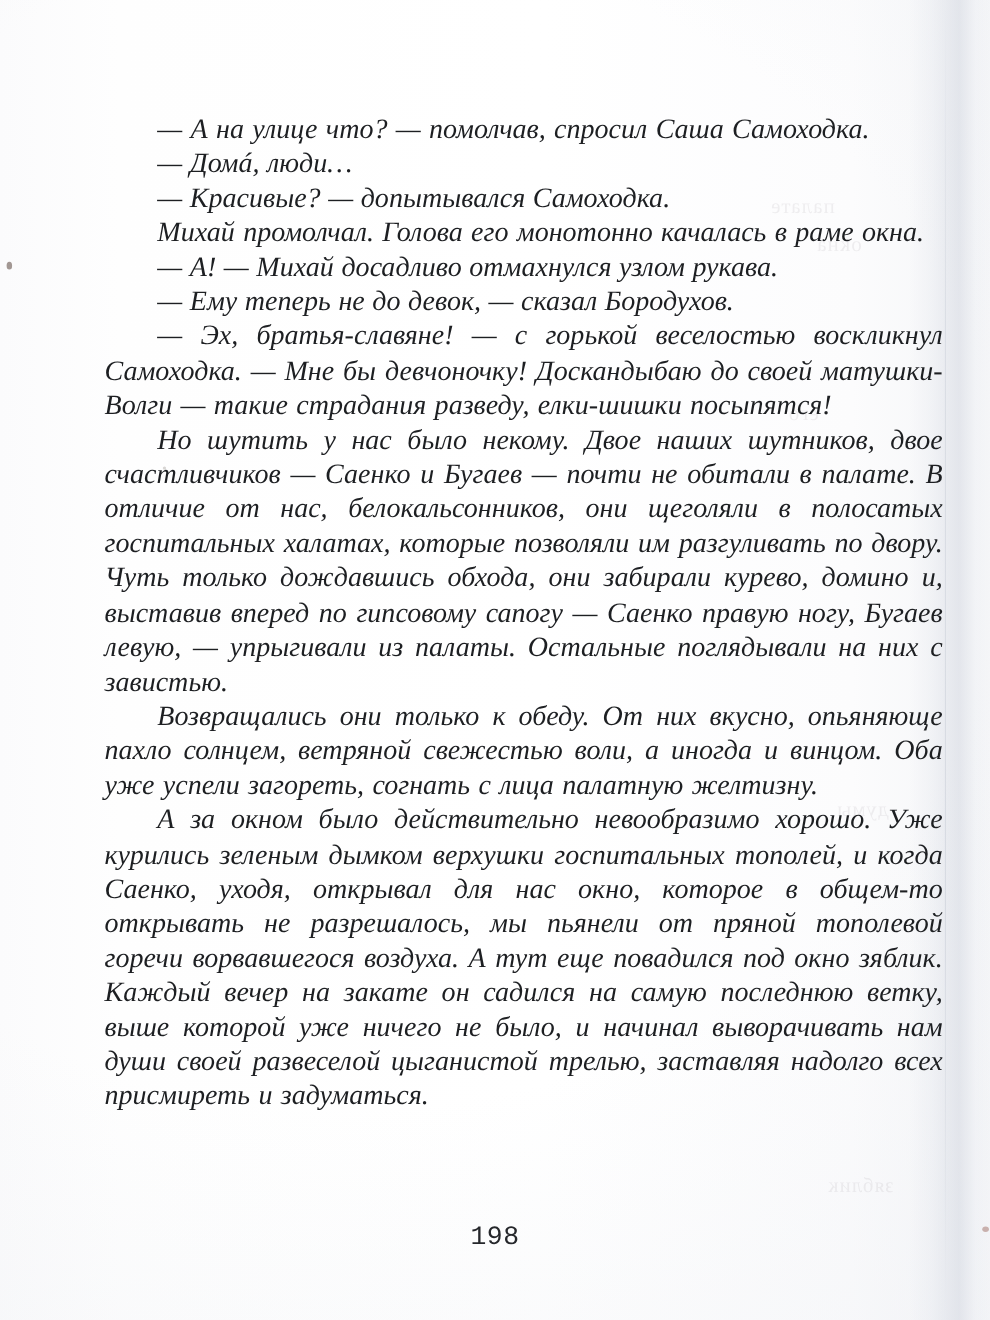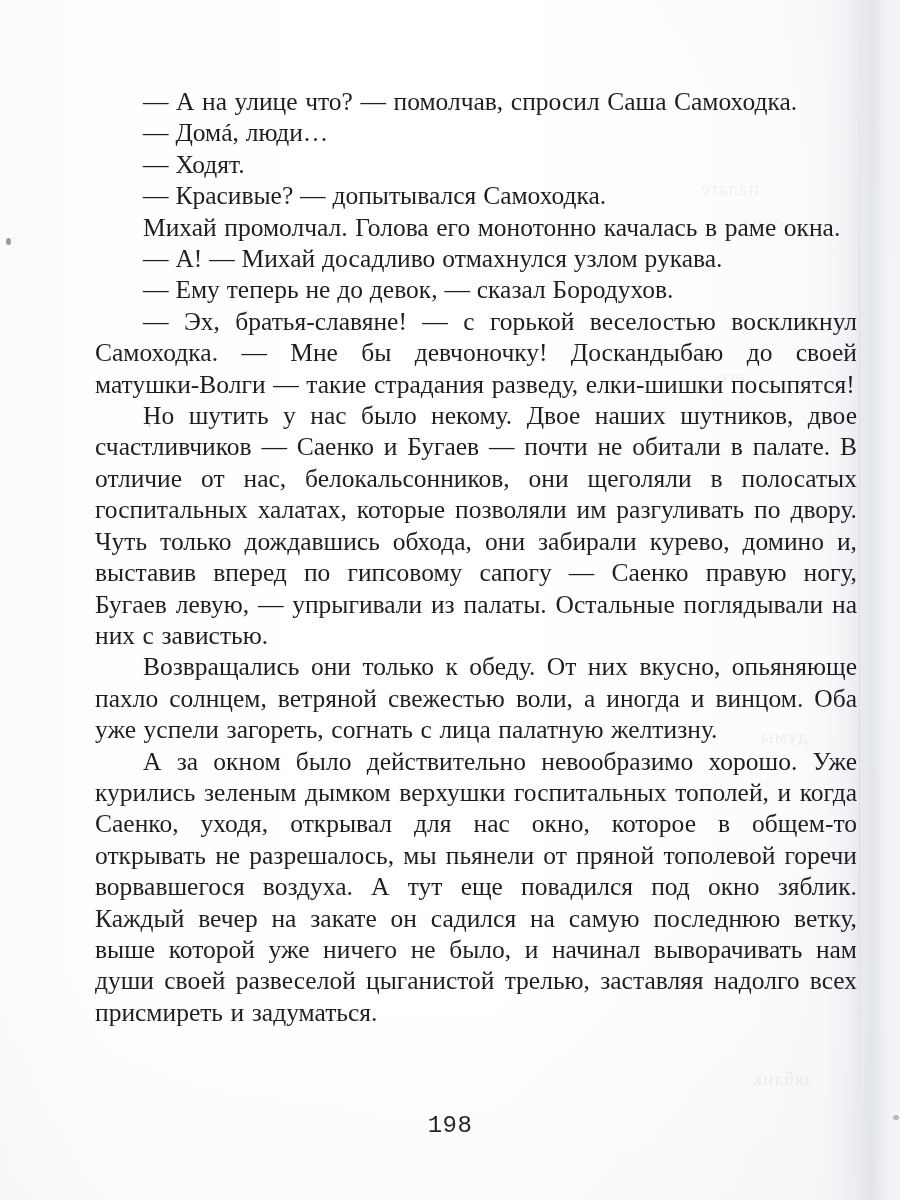--- a/index.html
+++ b/index.html
@@ -67,22 +67,23 @@
   .speck {
     position: absolute;
     border-radius: 50%;
     pointer-events: none;
   }
 
   
   .textblock {
     position: absolute;
     left: 95px;
-    top: 86px;
+    top: 101px;
     width: 762px;
+    font-style: italic;
   }
   .para {
     margin: 0;
     color: #1d1f22;
     font-size: 25.5px;
     line-height: 31.4px;
     text-align: justify;
     text-align-last: left;
     text-indent: 48px;
     -webkit-hyphens: none;
@@ -125,21 +126,20 @@
   <div class="page-curl"></div>
   <div class="curl-line"></div>
 
   <div class="speck" style="left:6px; top:238px; width:5px; height:7px; background:rgba(90,70,60,0.55);"></div>
   <div class="speck" style="left:893px; top:1115px; width:6px; height:5px; background:rgba(150,95,85,0.45);"></div>
   <div class="speck" style="left:148px; top:424px; width:3px; height:3px; background:rgba(120,110,105,0.28);"></div>
 
   <div class="textblock">
     <p class="para stretch">— А на улице что? — помолчав, спросил Саша Самоходка.</p>
     <p class="para line">— Домá, люди…</p>
-    <p class="para line">— Ходят.</p>
     <p class="para line">— Красивые? — допытывался Самоходка.</p>
     <p class="para stretch">Михай промолчал. Голова его монотонно качалась в раме окна.</p>
     <p class="para line">— А! — Михай досадливо отмахнулся узлом рукава.</p>
     <p class="para line">— Ему теперь не до девок, — сказал Бородухов.</p>
     <p class="para stretch">— Эх, братья-славяне! — с горькой веселостью воскликнул Самоходка. — Мне бы девчоночку! Доскандыбаю до своей матушки-Волги — такие страдания разведу, елки-шишки посыпятся!</p>
     <p class="para stretch">Но шутить у нас было некому. Двое наших шутников, двое счастливчиков — Саенко и Бугаев — почти не обитали в палате. В отличие от нас, белокальсонников, они щеголяли в полосатых госпитальных халатах, которые позволяли им разгуливать по двору. Чуть только дождавшись обхода, они забирали курево, домино и, выставив вперед по гипсовому сапогу — Саенко правую ногу, Бугаев левую, — упрыгивали из палаты. Остальные поглядывали на них с завистью.</p>
     <p class="para stretch">Возвращались они только к обеду. От них вкусно, опьяняюще пахло солнцем, ветряной свежестью воли, а иногда и винцом. Оба уже успели загореть, согнать с лица палатную желтизну.</p>
     <p class="para stretch">А за окном было действительно невообразимо хорошо. Уже курились зеленым дымком верхушки госпитальных тополей, и когда Саенко, уходя, открывал для нас окно, которое в общем-то открывать не разрешалось, мы пьянели от пряной тополевой горечи ворвавшегося воздуха. А тут еще повадился под окно зяблик. Каждый вечер на закате он садился на самую последнюю ветку, выше которой уже ничего не было, и начинал выворачивать нам души своей развеселой цыганистой трелью, заставляя надолго всех присмиреть и задуматься.</p>
   </div>
 

